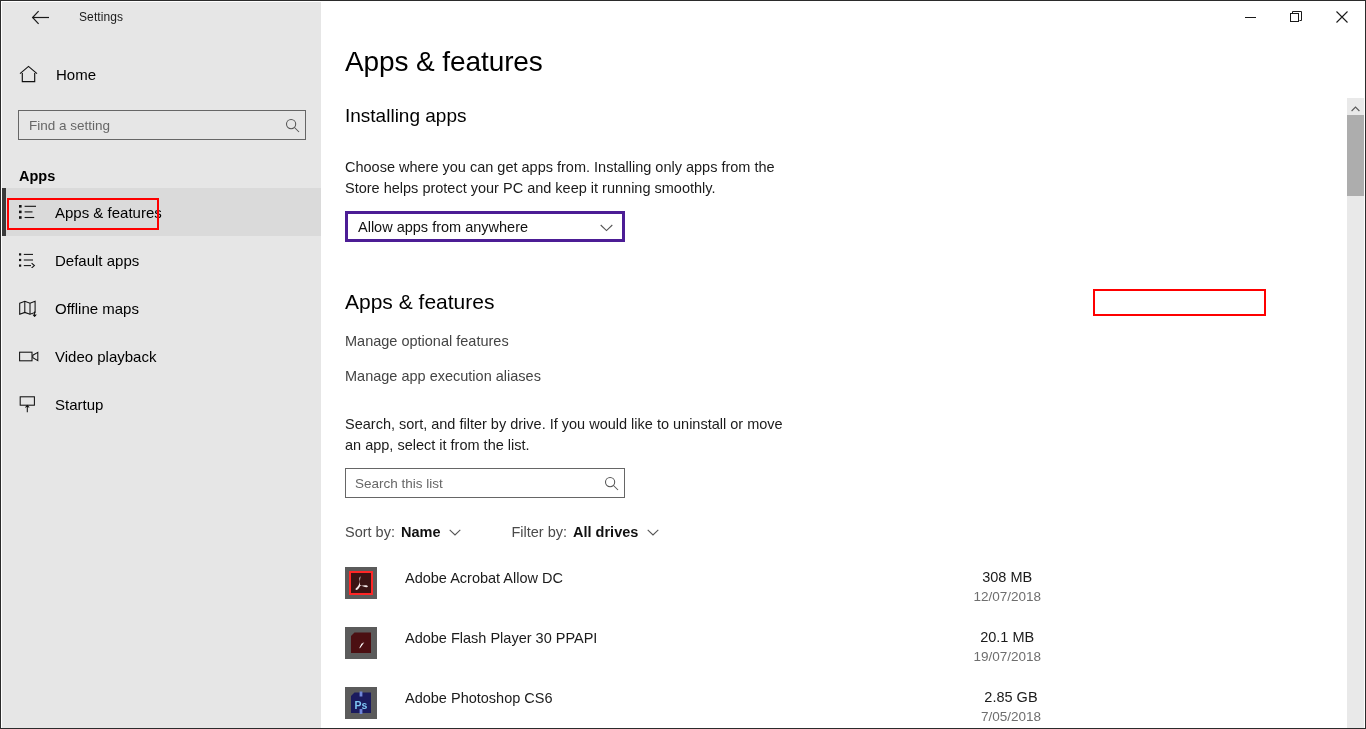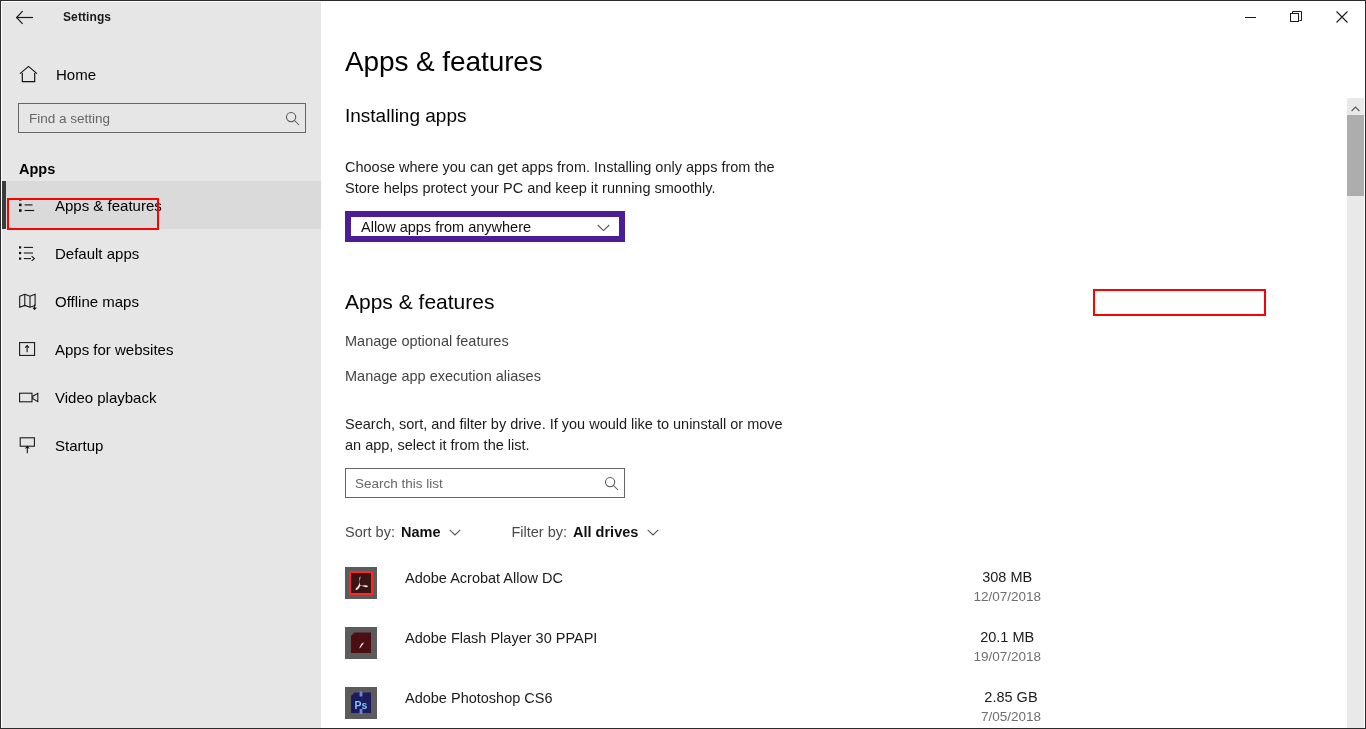--- a/index.html
+++ b/index.html
@@ -26,25 +26,24 @@
   #titlebar {
     position: absolute;
     top: 0; left: 0;
     width: 1364px;
     height: 32px;
     background: transparent;
     z-index: 40;
   }
   .tb-left {
     position: absolute;
-    left: 0; top: 0;
+    left: 16px; top: 0;
     height: 32px;
     display: flex;
     align-items: center;
-    font-weight: bold;
   }
   .back-btn {
     width: 46px; height: 32px;
     display: flex; align-items: center; justify-content: center;
     cursor: pointer;
   }
   .back-btn svg { display: block; }
   .tb-title {
     font-size: 12px;
     color: #1a1a1a;
@@ -82,21 +81,21 @@
     padding-left: 17px;
     cursor: pointer;
   }
   .home-row .ico { width: 24px; display:flex; align-items:center; }
   .home-row .lbl {
     font-size: 15px;
     color: #000;
     margin-left: 13px;
   }
   .search-wrap {
-    margin: 11px 0 0 16px;
+    margin: 18px 0 0 16px;
     width: 288px;
     height: 30px;
     background: #e6e6e6;
     border: 1px solid #666666;
     display: flex;
     align-items: center;
     position: relative;
   }
   .search-wrap input {
     flex: 1;
@@ -193,21 +192,21 @@
     font-size: 14.5px;
     color: #1b1b1b;
     line-height: 21px;
     margin-top: 30px;
     max-width: 452px;
   }
   .combo {
     margin-top: 12px;
     width: 280px;
     height: 31px;
-    border: 6px solid #4c1d95;
+    border: 3px solid #4c1d95;
     background: #ffffff;
     display: flex;
     align-items: center;
     justify-content: space-between;
     padding: 0 9px 0 10px;
     font-size: 14.5px;
     color: #111;
     cursor: pointer;
   }
   h2.section-title-2 {
@@ -418,30 +417,20 @@
         <span class="ico">
           <svg width="19" height="17" viewBox="0 0 19 17">
             <path d="M0.7 3.2 L5.8 1.3 L11 3.2 L16.1 1.3 V12.4 L11 14.3 L5.8 12.4 L0.7 14.3 Z" fill="none" stroke="#111" stroke-width="1.05"></path>
             <path d="M5.8 1.3 V12.4 M11 3.2 V14.3" stroke="#111" stroke-width="1.05"></path>
             <path d="M15.6 11.5 V16.2 M13.9 14.5 L15.6 16.4 L17.3 14.5" fill="none" stroke="#111" stroke-width="1.05"></path>
           </svg>
         </span>
         <span class="lbl">Offline maps</span>
       </div>
 
-      <div class="nav-item">
-        <span class="ico">
-          <svg width="17" height="16" viewBox="0 0 17 16">
-            <rect x="0.6" y="1.6" width="15" height="12.8" fill="none" stroke="#111" stroke-width="1.05"></rect>
-            <path d="M8.1 11.2 V4.8" stroke="#111" stroke-width="1.05"></path>
-            <path d="M6.2 6.6 L8.1 4.6 L10 6.6" fill="none" stroke="#111" stroke-width="1.05"></path>
-          </svg>
-        </span>
-        <span class="lbl">Apps for websites</span>
-      </div>
 
       <div class="nav-item">
         <span class="ico">
           <svg width="20" height="14" viewBox="0 0 20 14">
             <rect x="0.6" y="3.2" width="12.4" height="8.6" fill="none" stroke="#111" stroke-width="1.05"></rect>
             <path d="M13.8 6.2 L18.8 3.4 V11.6 L13.8 8.8 Z" fill="none" stroke="#111" stroke-width="1.05"></path>
           </svg>
         </span>
         <span class="lbl">Video playback</span>
       </div>

